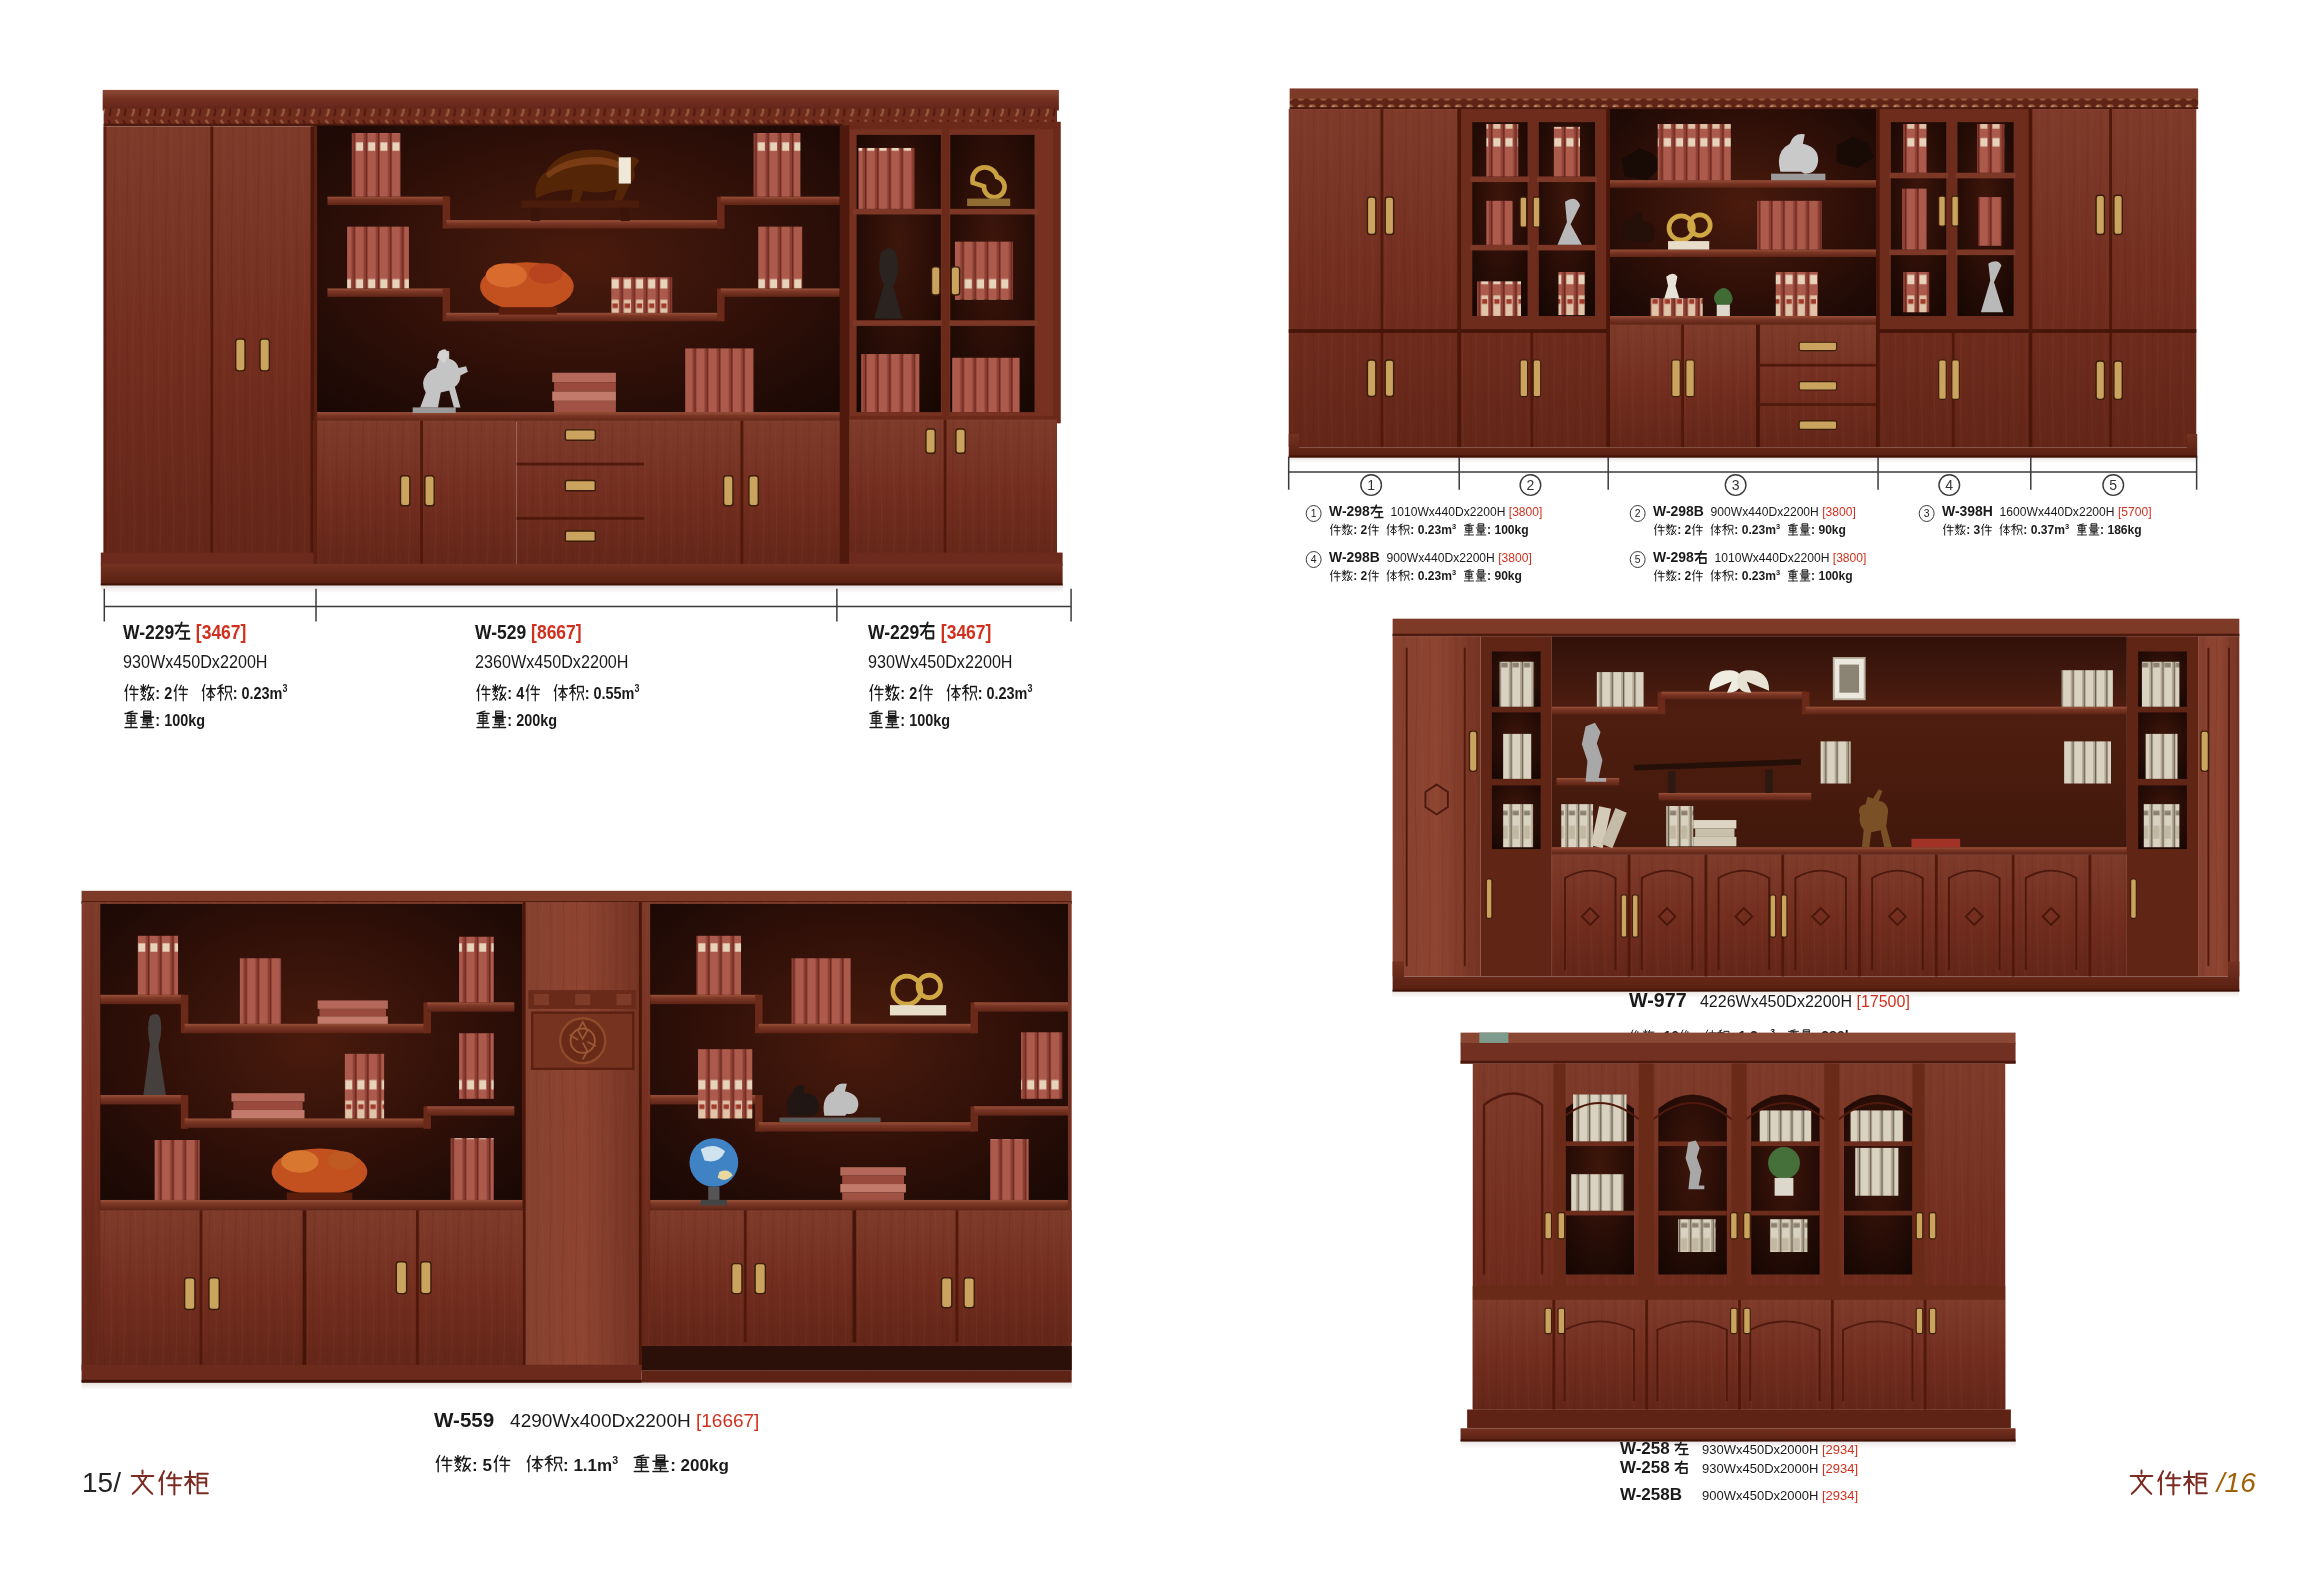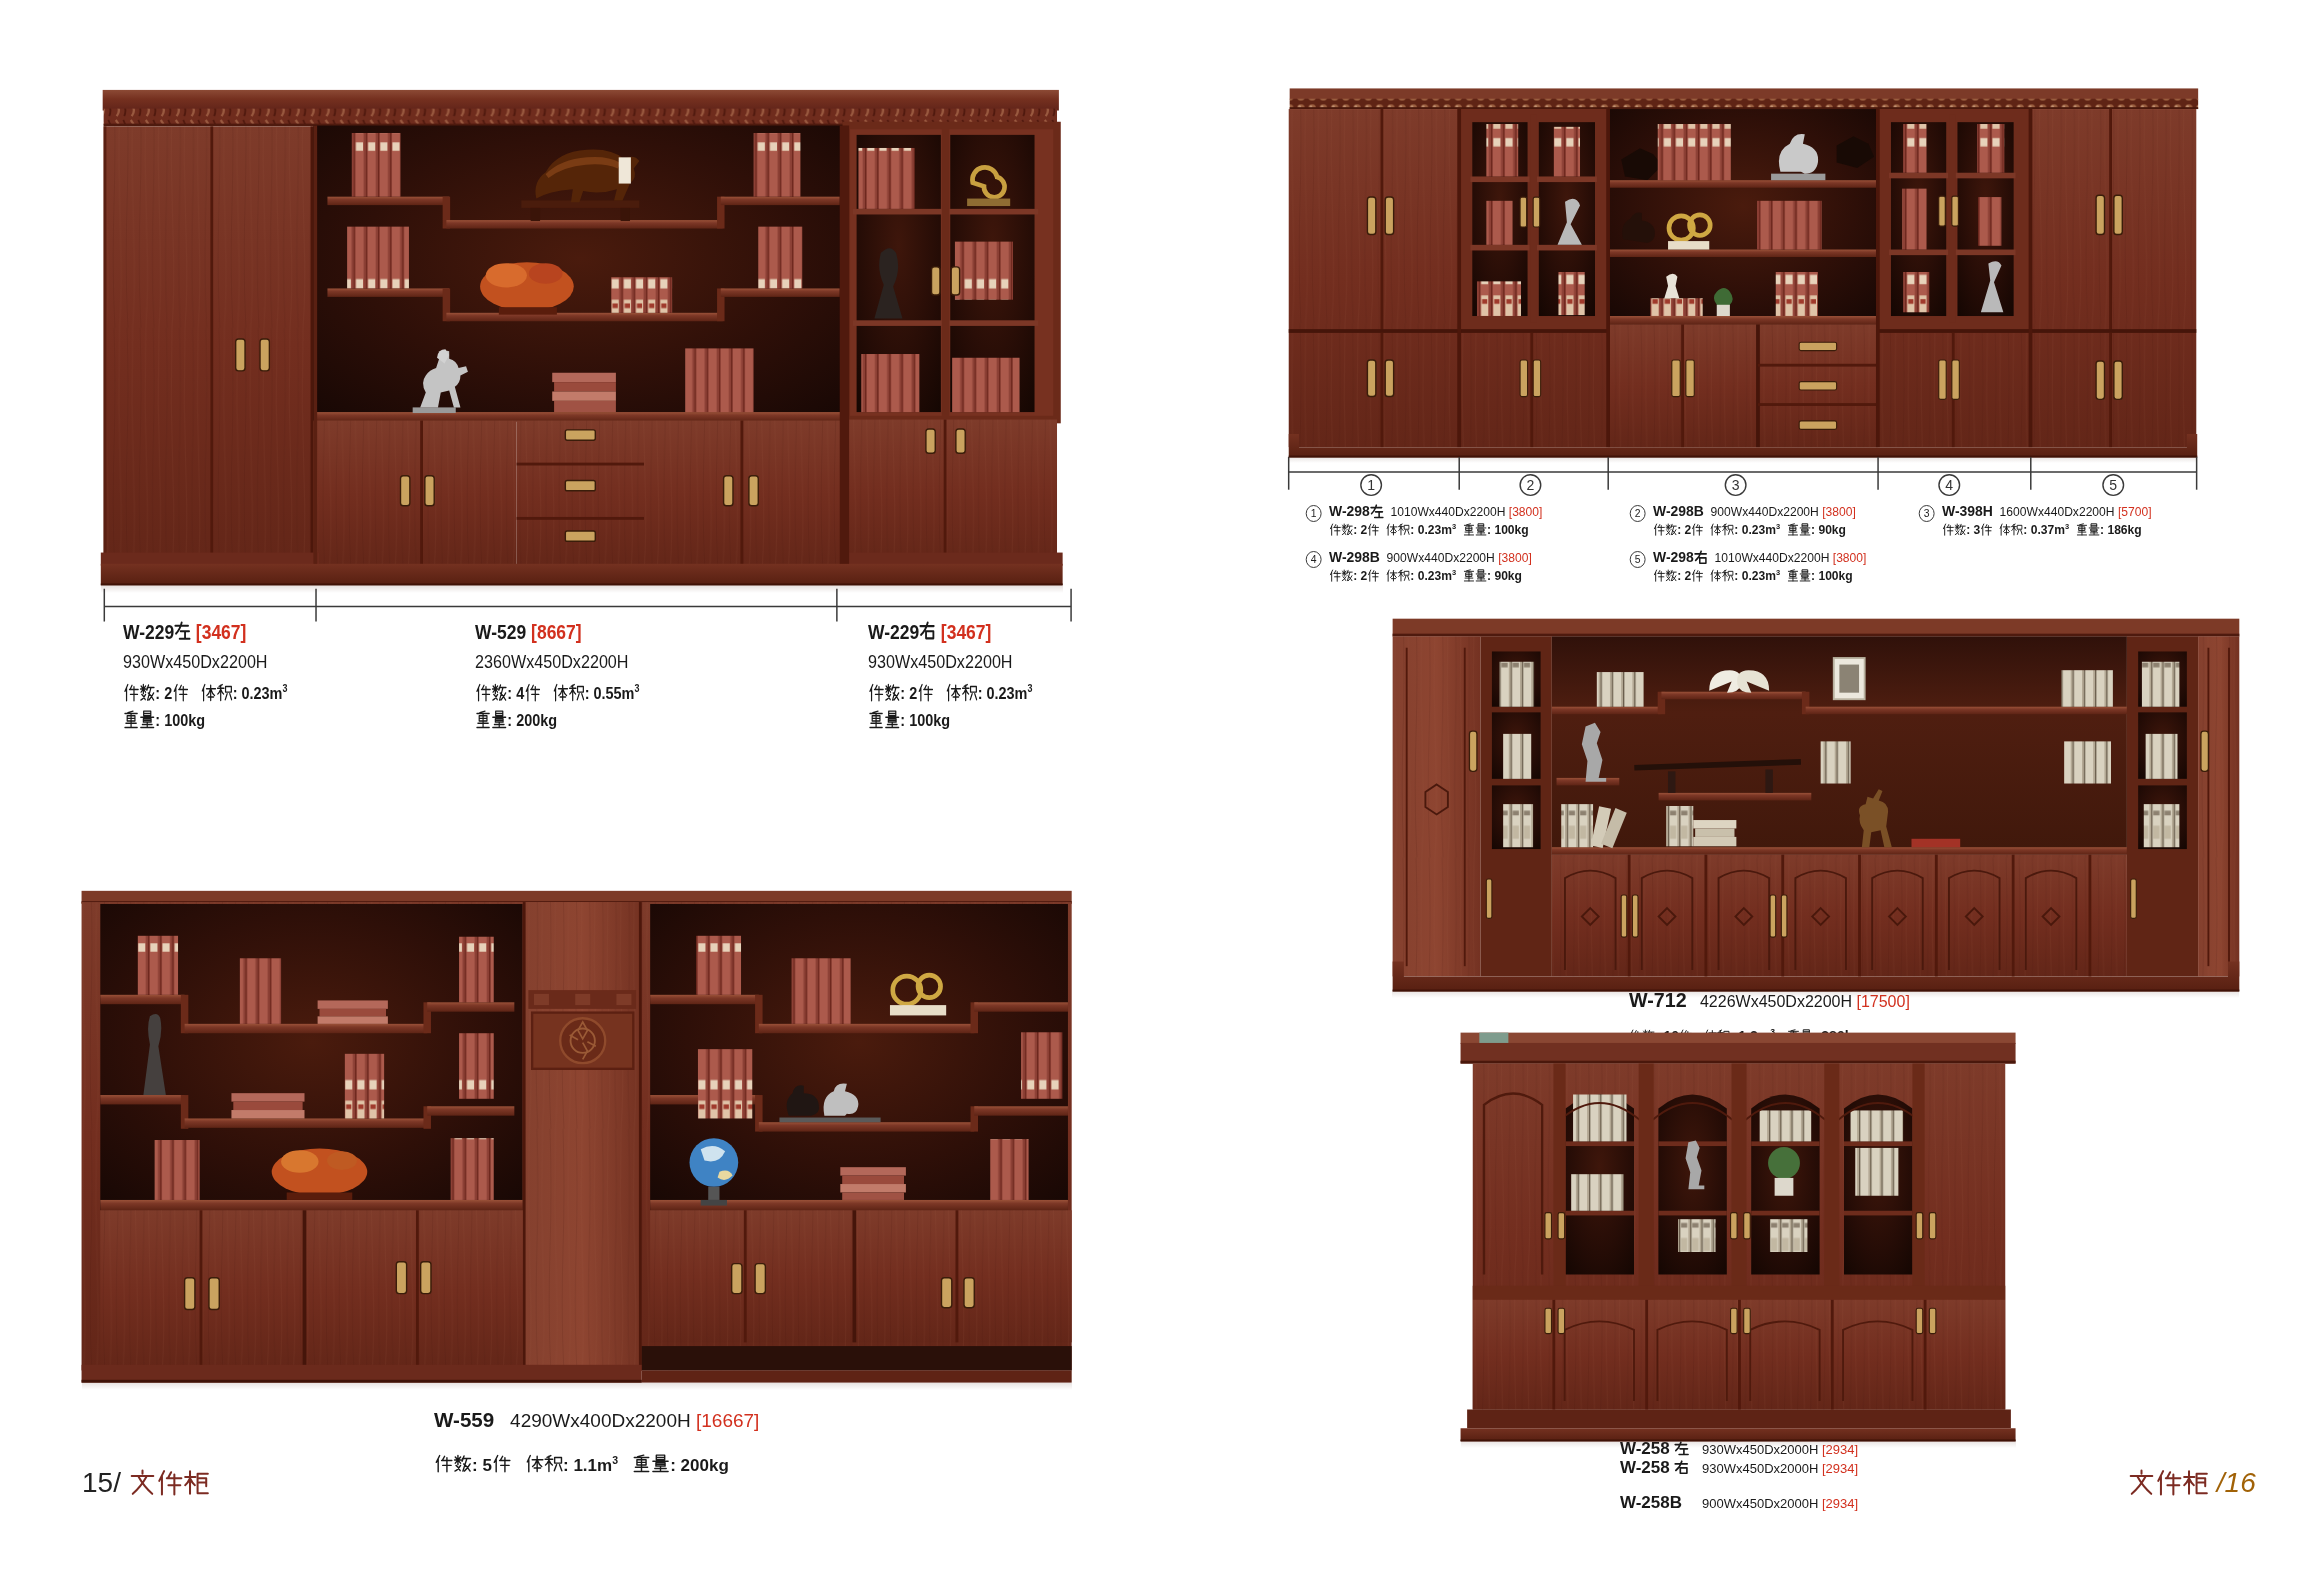--- a/index.html
+++ b/index.html
@@ -952,21 +952,21 @@
   <rect x="869" y="125" width="8" height="43" rx="3" fill="#caa35f" stroke="#3a1d0a" stroke-width="1.4"></rect>
  </g>
 
  <g>
   <path d="M6 371 L18 371 L18 387 L898 387 L898 371 L910 371 L910 403 L6 403 Z" fill="url(#plinthG)"></path>
   <rect x="6" y="401" width="904" height="2" fill="#3f1207"></rect>
  </g>
 </svg>
 
 <div class="abs" style="left:1629px;top:990px">
- <div class="row"><span class="code" style="font-size:19.7px;line-height:20.6px">W-712</span><span class="dim" style="font-size:16px;line-height:20.6px">&nbsp;&nbsp;&nbsp;4226Wx450Dx2200H </span><span class="red" style="font-size:16px">[17500]</span></div>
+ <div class="row"><span class="code" style="font-size:19.7px;line-height:20.6px">W-977</span><span class="dim" style="font-size:16px;line-height:20.6px">&nbsp;&nbsp;&nbsp;4226Wx450Dx2200H </span><span class="red" style="font-size:16px">[17500]</span></div>
  <div class="row spec" style="margin-top:12px;font-size:14px;line-height:15px"><svg class="cj" width="13" height="13" style="vertical-align:-1.9px" viewBox="0 0 14 14">
           <use href="#g_jian"></use>
         </svg><svg class="cj" width="13" height="13" style="vertical-align:-1.9px" viewBox="0 0 14 14">
           <use href="#g_shu"></use>
         </svg>: 10<svg class="cj" width="13" height="13" style="vertical-align:-1.9px" viewBox="0 0 14 14">
           <use href="#g_jian"></use>
         </svg>&nbsp;&nbsp;&nbsp;<svg class="cj" width="13" height="13" style="vertical-align:-1.9px" viewBox="0 0 14 14">
           <use href="#g_ti"></use>
         </svg><svg class="cj" width="13" height="13" style="vertical-align:-1.9px" viewBox="0 0 14 14">
           <use href="#g_ji"></use>
@@ -1085,21 +1085,21 @@
  </g>
 </svg>
 
 <div class="abs" style="left:1620px;top:1439px">
  <div class="row"><span class="b3" style="display:inline-block;width:82px;font-size:17px;line-height:19px">W-258 <svg class="cj cjb" width="15" height="15" style="vertical-align:-1.9px" viewBox="0 0 16 16">
             <use href="#g_zuo"></use>
           </svg></span><span class="d3">930Wx450Dx2000H </span><span class="r3">[2934]</span></div>
  <div class="row" style="margin-top:0px"><span class="b3" style="display:inline-block;width:82px;font-size:17px;line-height:19px">W-258 <svg class="cj cjb" width="15" height="15" style="vertical-align:-1.9px" viewBox="0 0 16 16">
             <use href="#g_you"></use>
           </svg></span><span class="d3">930Wx450Dx2000H </span><span class="r3">[2934]</span></div>
- <div class="row" style="margin-top:16px"><span class="b3" style="display:inline-block;width:82px;font-size:17px;line-height:19px">W-258B</span><span class="d3">900Wx450Dx2000H </span><span class="r3">[2934]</span></div>
+ <div class="row" style="margin-top:8px"><span class="b3" style="display:inline-block;width:82px;font-size:17px;line-height:19px">W-258B</span><span class="d3">900Wx450Dx2000H </span><span class="r3">[2934]</span></div>
 </div>
 
 <div class="abs" style="left:101px;top:586px;width:962px;height:6.6px;background:linear-gradient(to bottom,rgba(70,25,12,.12),rgba(0,0,0,0))"></div>
 
 <div class="abs" style="left:82px;top:1383px;width:990px;height:6.6px;background:linear-gradient(to bottom,rgba(70,25,12,.12),rgba(0,0,0,0))"></div>
 
 <div class="abs" style="left:1288px;top:457px;width:909px;height:5.6px;background:linear-gradient(to bottom,rgba(70,25,12,.12),rgba(0,0,0,0))"></div>
 
 <div class="abs" style="left:1392px;top:991px;width:847px;height:6.6px;background:linear-gradient(to bottom,rgba(70,25,12,.12),rgba(0,0,0,0))"></div>
 

